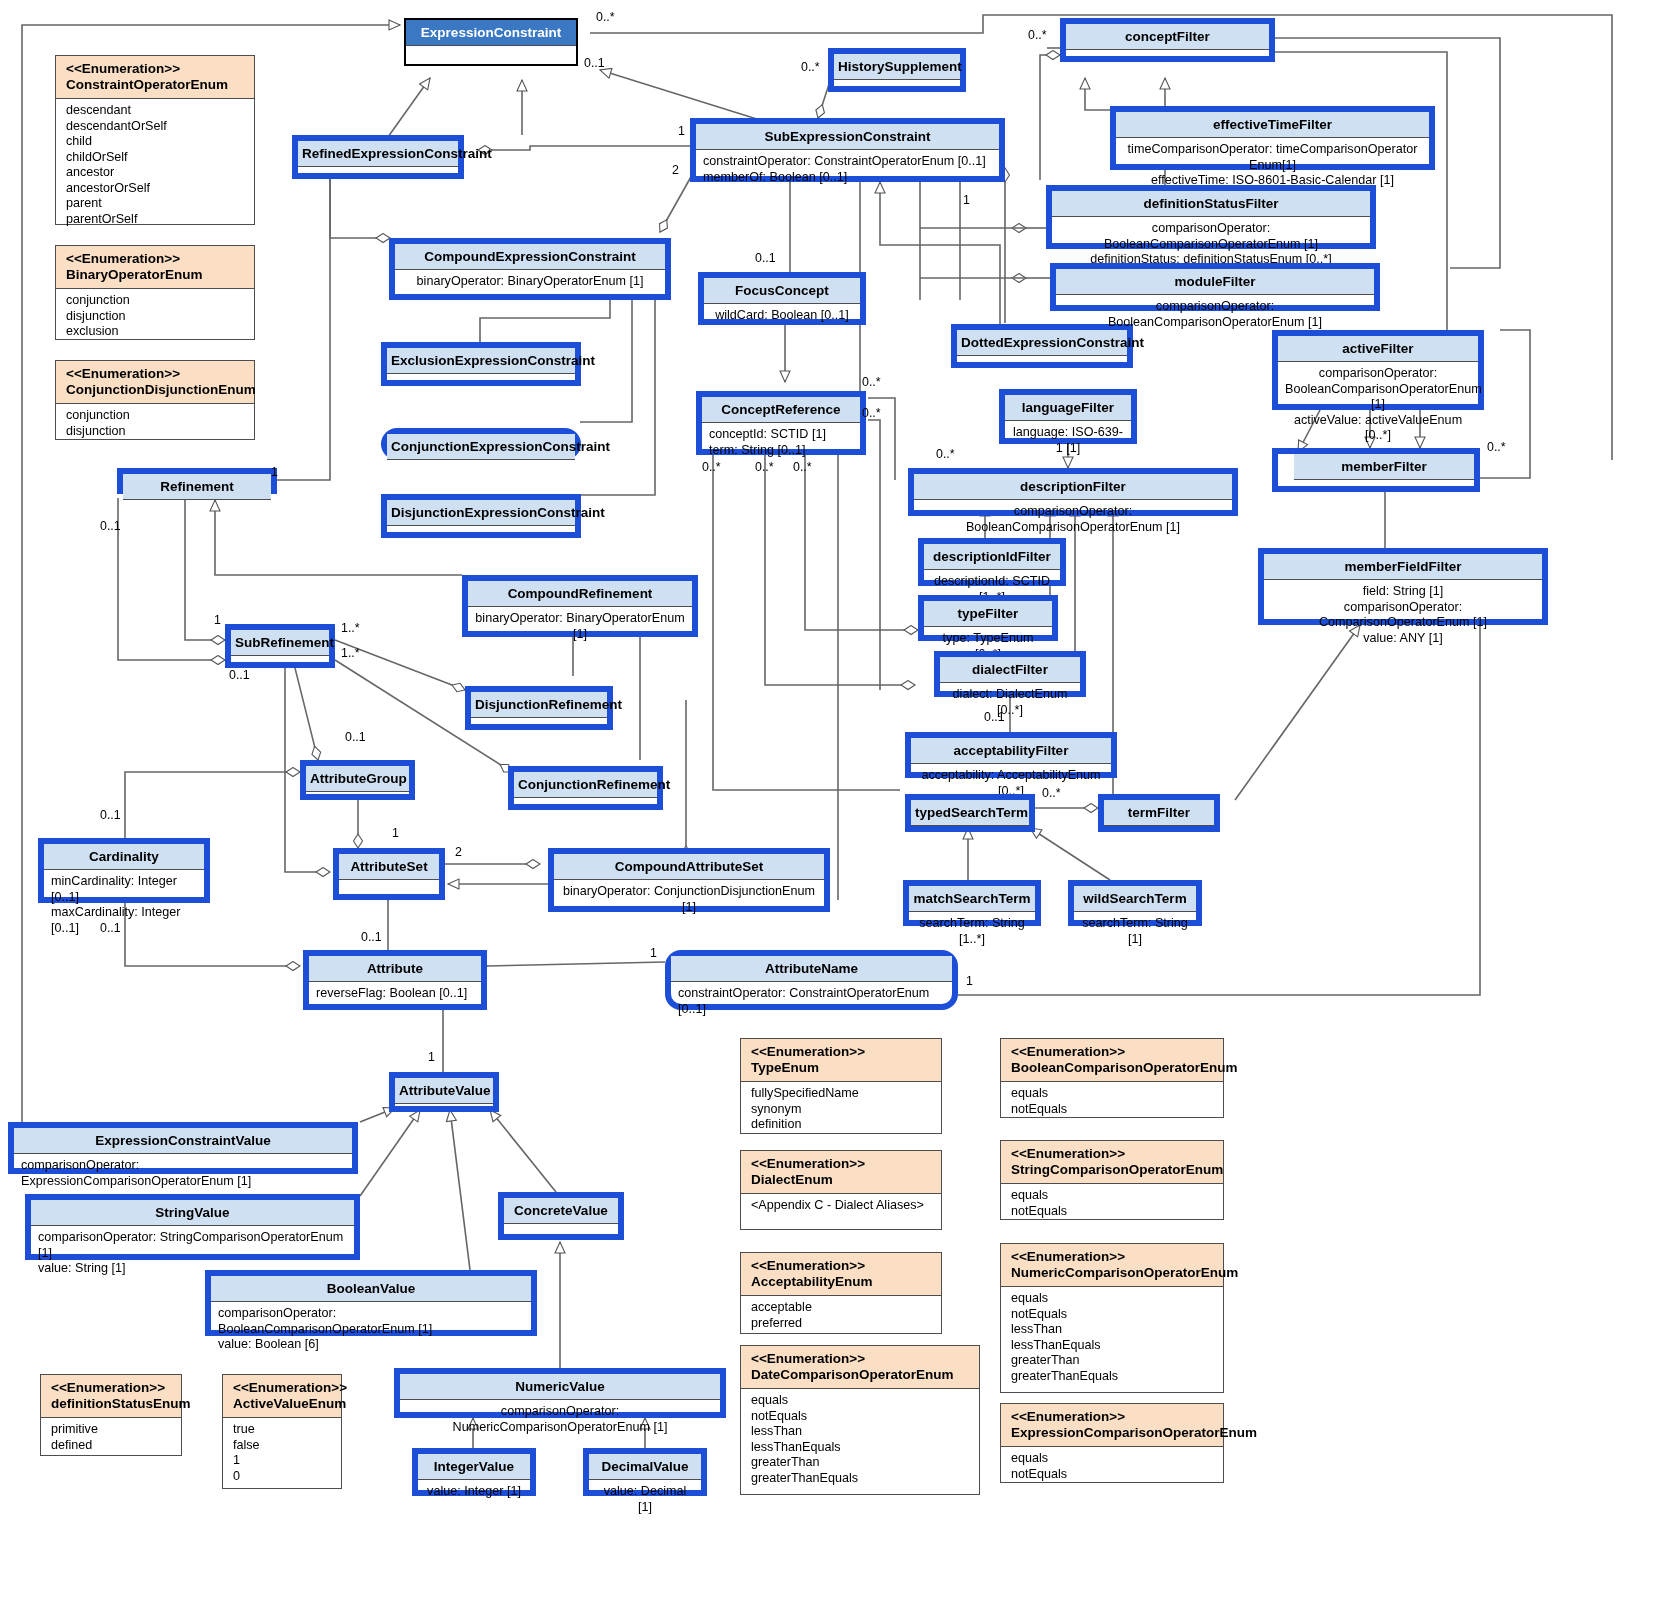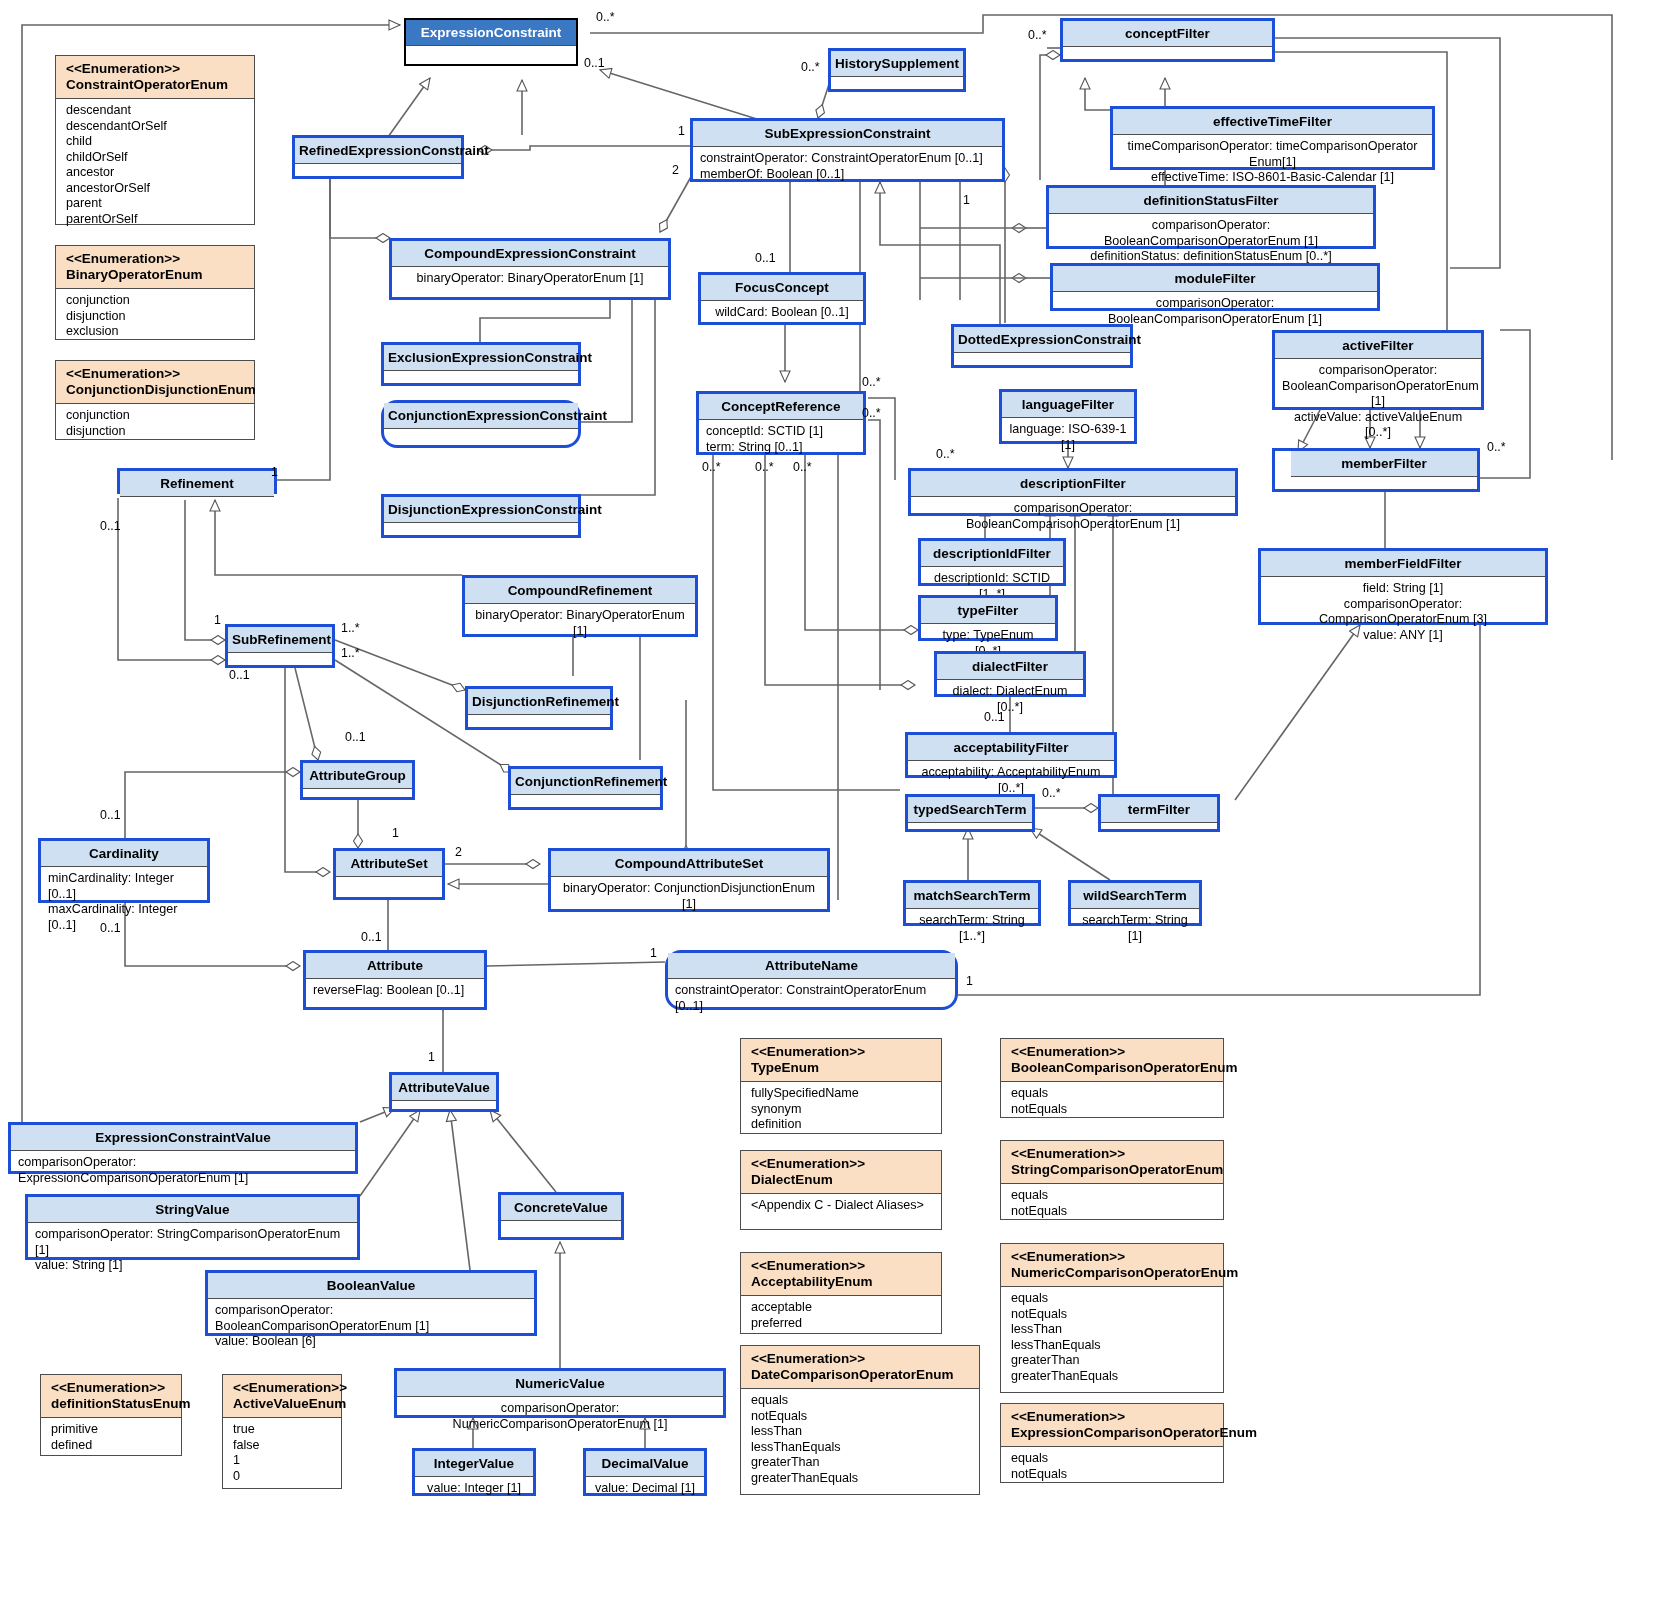--- a/index.html
+++ b/index.html
@@ -1,20 +1,20 @@
 <!DOCTYPE html>
 <html><head>
 <meta charset="utf-8">
 <title>ECL UML Class Diagram</title>
 <style>
   html,body{margin:0;padding:0;background:#fff;}
   body{font-family:"Liberation Sans", sans-serif;}
   #canvas{position:relative;width:1665px;height:1604px;background:#fff;overflow:hidden;}
   svg#wires{position:absolute;left:0;top:0;width:1665px;height:1604px;pointer-events:none;}
-  .cls{position:absolute;box-sizing:border-box;border:3px solid #1d4ed8;background:#fff;}
+  .cls{position:absolute;box-sizing:border-box;border:6px solid #1d4ed8;background:#fff;}
   .cls>.hdr{box-sizing:border-box;background:#cfe0f3;border-bottom:1px solid #4d4d4d;
      text-align:center;font-weight:bold;font-size:13.5px;color:#000;padding:5px 4px 5px;line-height:15px;}
   .cls>.body{box-sizing:border-box;font-size:12.6px;color:#000;padding:4px 7px;line-height:15.5px;min-height:22px;}
   .cls.root>.hdr{background:#3b78c3;color:#fff;}
   .cls.root{border:2px solid #000;}
   .cls.enum{border:1px solid #4d4d4d;}
   .cls.enum>.hdr{background:#fbdfc4;text-align:left;padding-left:10px;}
   .cls.enum>.body{padding-left:10px;}
   .ctr>.body{text-align:center;}
   .lbl{position:absolute;font-size:12.4px;color:#000;white-space:nowrap;}
@@ -178,21 +178,21 @@
 <div class="cls ctr" style="left:389px;top:238px;width:282px;height:62px;">
   <div class="hdr">CompoundExpressionConstraint</div>
   <div class="body">binaryOperator: BinaryOperatorEnum [1]</div>
 </div>
 
 <div class="cls ctr" style="left:381px;top:342px;width:200px;height:44px;">
   <div class="hdr">ExclusionExpressionConstraint</div>
   <div class="body"></div>
 </div>
 
-<div class="cls ctr" style="left:381px;top:400px;width:200px;height:48px;border-radius:16px;">
+<div class="cls ctr" style="left:381px;top:428px;width:200px;height:32px;border-radius:16px;">
   <div class="hdr">ConjunctionExpressionConstraint</div>
   <div class="body"></div>
 </div>
 
 <div class="cls ctr" style="left:381px;top:494px;width:200px;height:44px;">
   <div class="hdr">DisjunctionExpressionConstraint</div>
   <div class="body"></div>
 </div>
 
 <div class="cls" style="left:690px;top:118px;width:315px;height:64px;">
@@ -263,21 +263,21 @@
 
 <div class="cls ctr" style="left:1272px;top:448px;width:208px;height:44px;padding-left:16px;">
   <div class="hdr">memberFilter</div>
   <div class="body"></div>
 </div>
 
 <div class="cls ctr" style="left:1258px;top:548px;width:290px;height:77px;">
   <div class="hdr">memberFieldFilter</div>
   <div class="body">
     <div>field: String [1]</div>
-    <div>comparisonOperator: ComparisonOperatorEnum [3]</div>
+    <div>comparisonOperator: ComparisonOperatorEnum [1]</div>
     <div>value: ANY [1]</div>
   </div>
 </div>
 
 <div class="cls ctr" style="left:999px;top:389px;width:138px;height:55px;">
   <div class="hdr">languageFilter</div>
   <div class="body">language: ISO-639-1 [1]</div>
 </div>
 
 <div class="cls ctr" style="left:908px;top:468px;width:330px;height:48px;">

